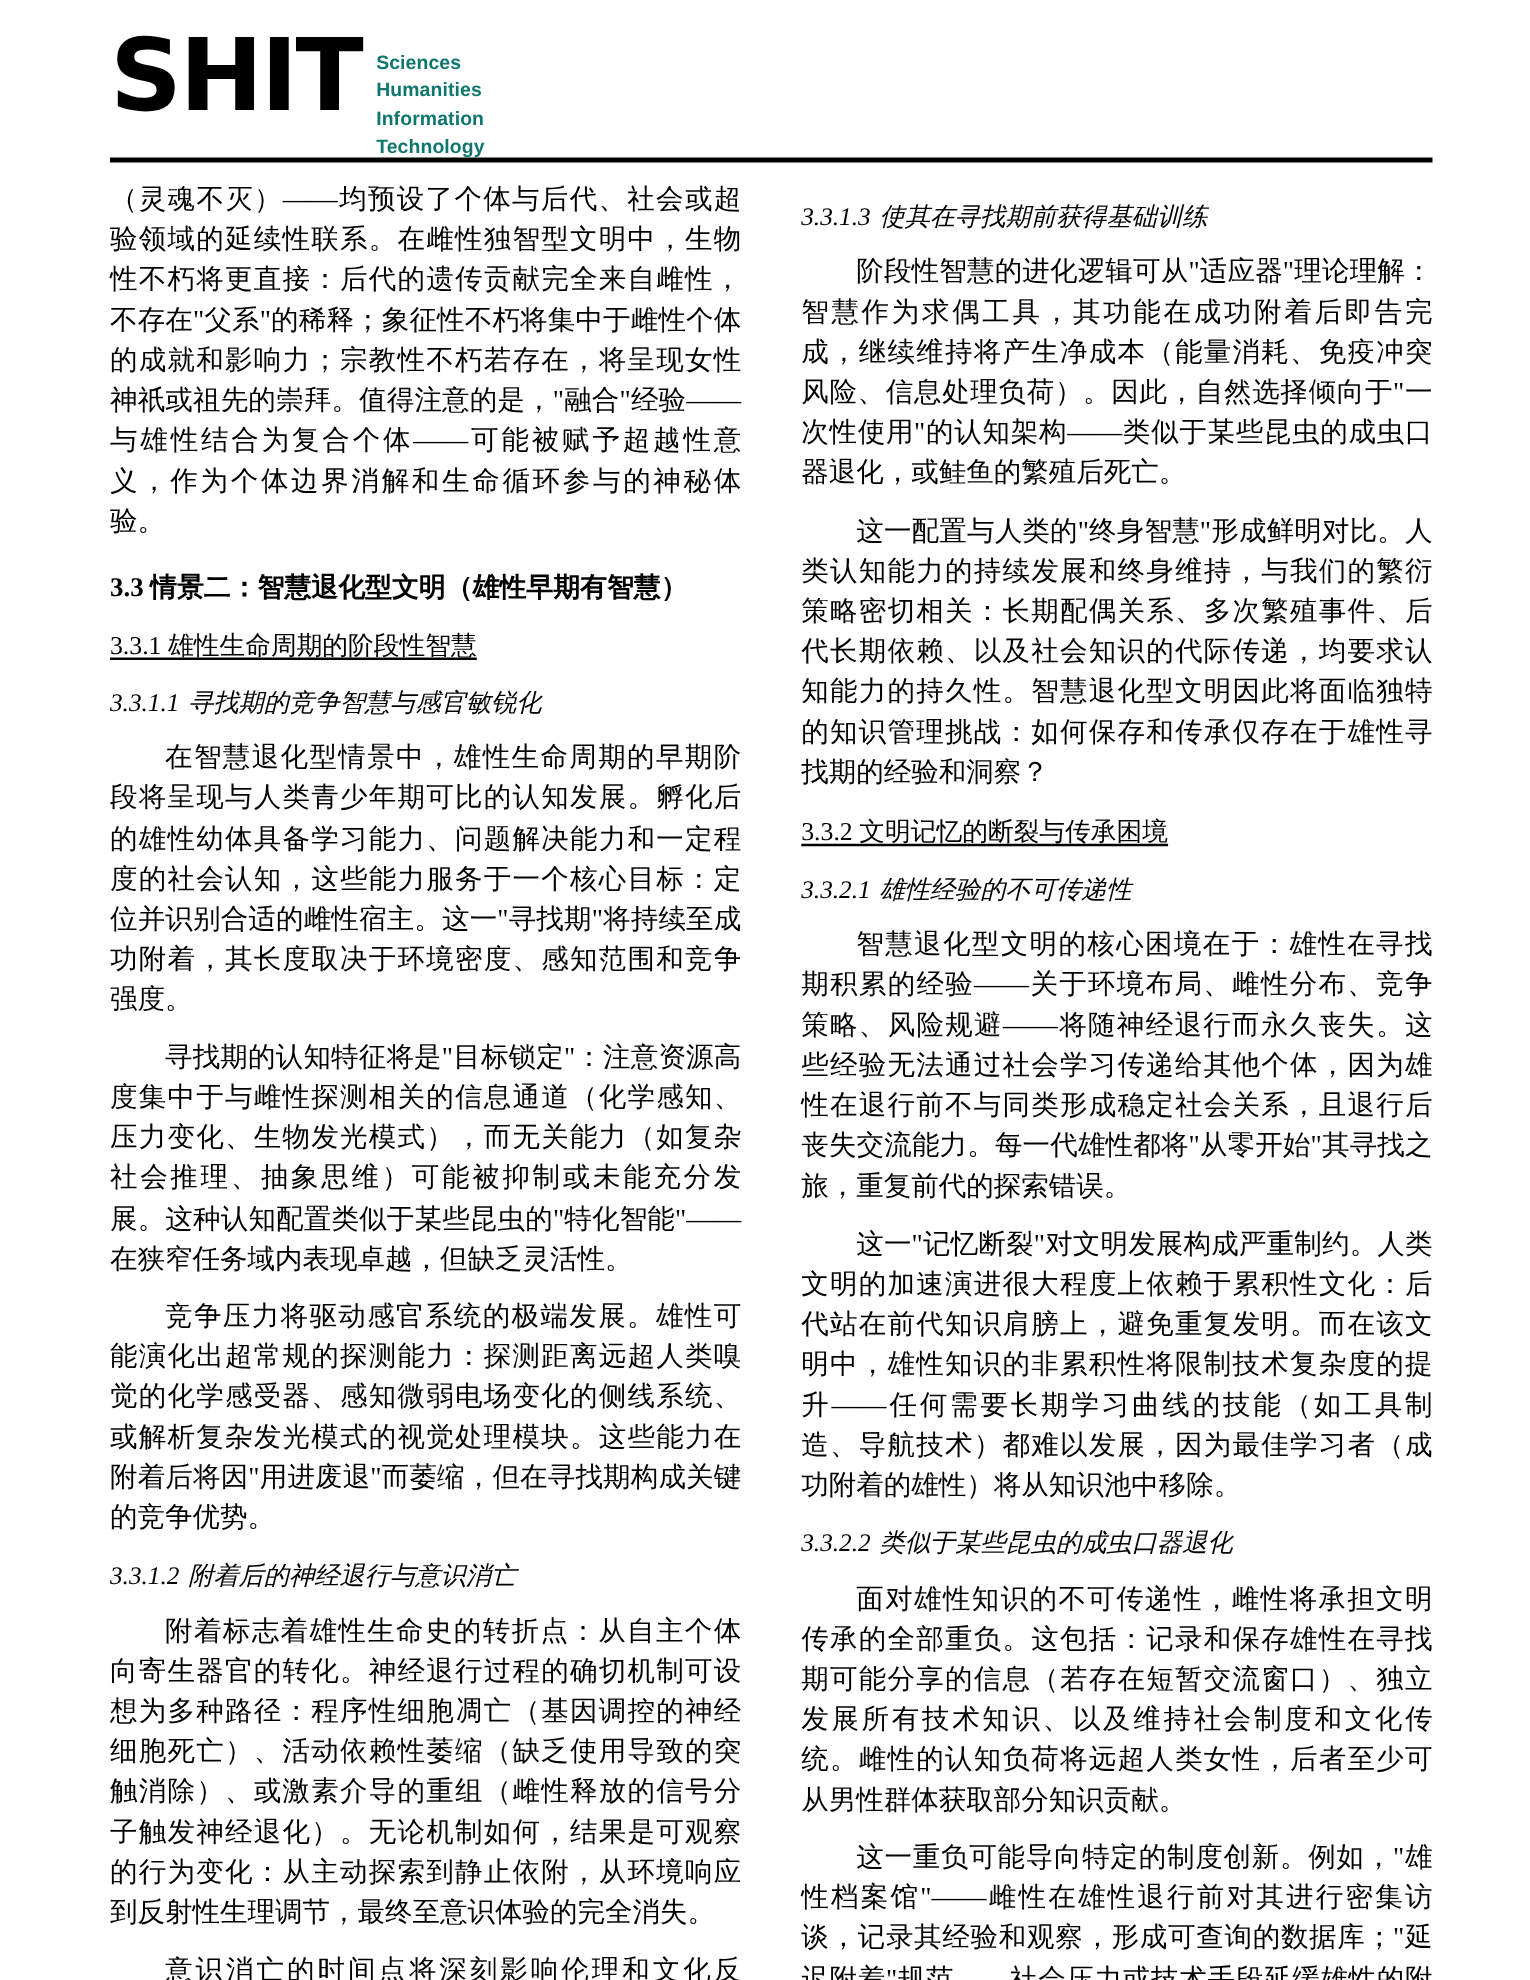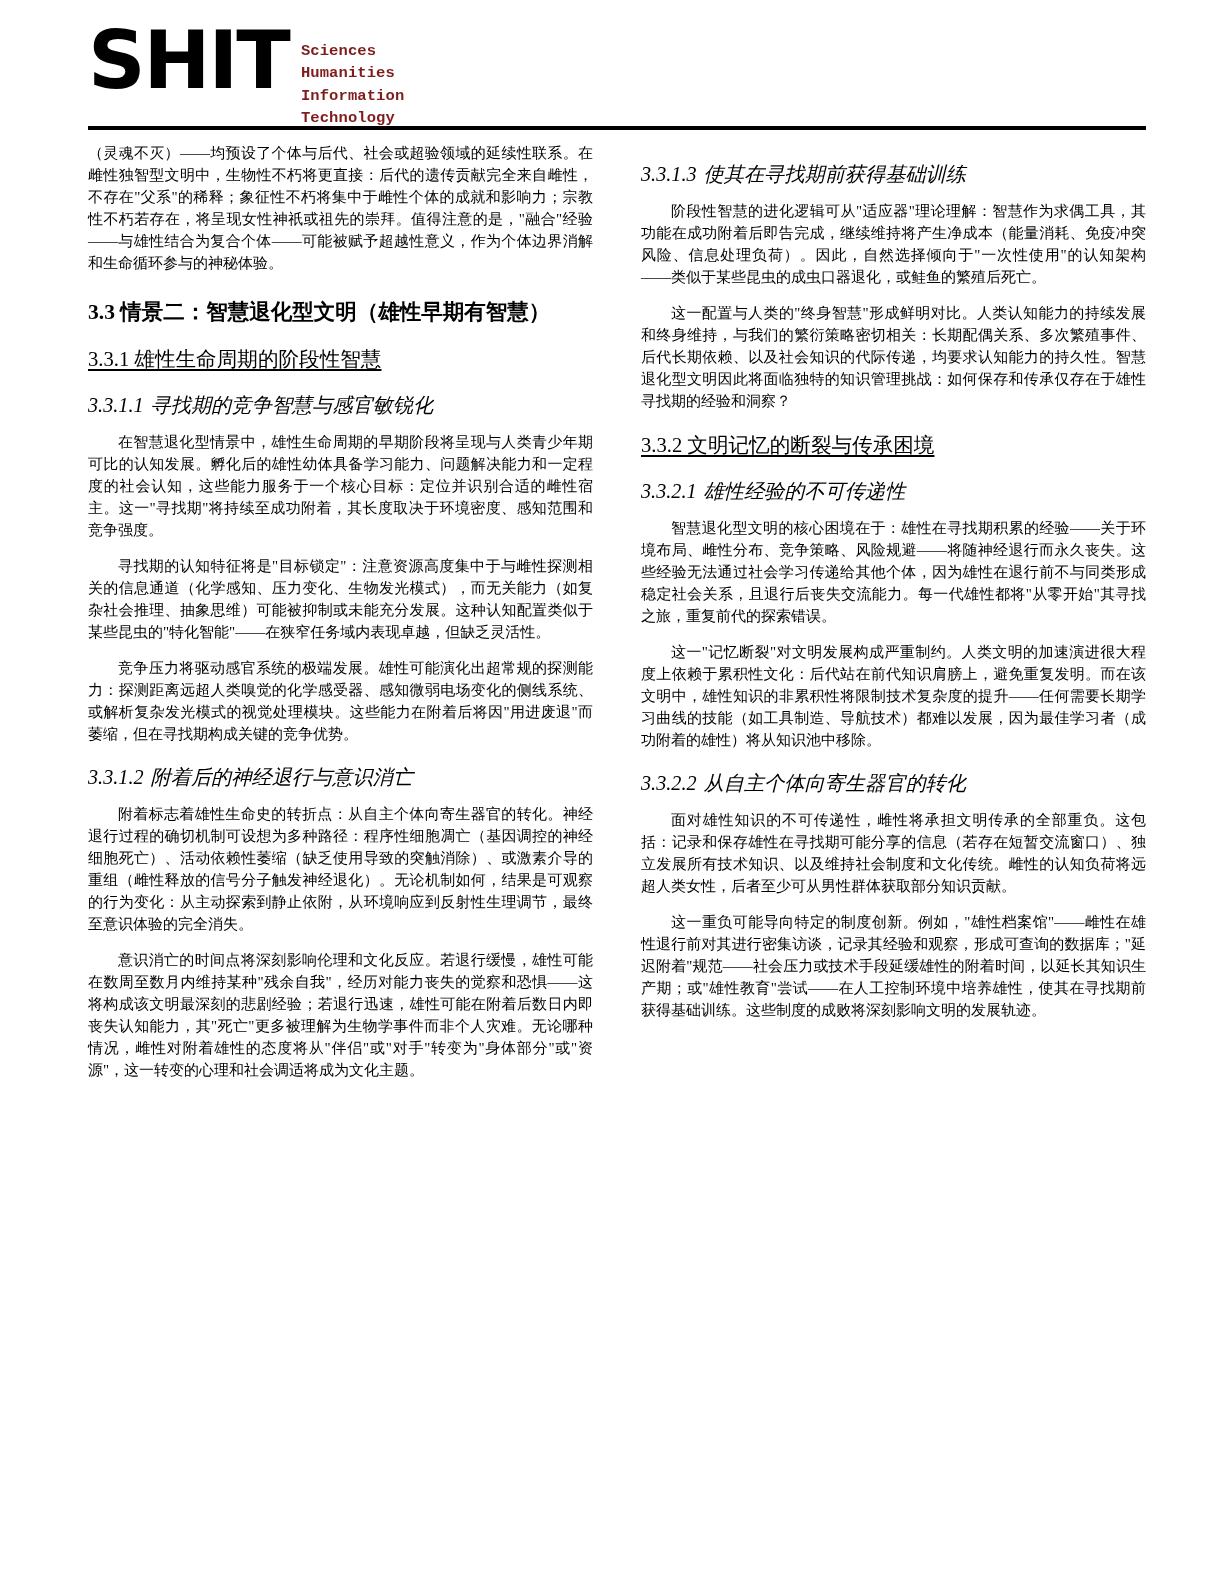--- a/index.html
+++ b/index.html
@@ -41,25 +41,25 @@
   .brand-mark {
     font-family: "DejaVu Sans", "Liberation Sans", sans-serif;
     font-weight: 700;
     font-size: 80px;
     line-height: 0.98;
     letter-spacing: -2px;
     color: #000;
     margin-top: -4px;
   }
   .brand-words {
-    font-family: Liberation Mono, monospace;
+    font-family: Liberation Sans, sans-serif;
     font-weight: 700;
     font-size: 15.5px;
     line-height: 1.44;
-    color: #7f1d1d;
+    color: #0f766e;
     padding-top: 14px;
     letter-spacing: 0.1px;
   }
   .pub-logo {
     width: 104px;
     text-align: center;
     padding-top: 2px;
   }
   .pub-logo svg { display: block; margin: 0 auto; }
   .pub-logo-label {
@@ -88,21 +88,21 @@
     height: 1400px;
     display: flex;
     gap: 48px;
   }
   .col {
     width: 505px;
   }
 
   p.body {
     margin: 0 0 14px 0;
-    font-size: 15px;
+    font-size: 22px;
     line-height: 1.465;
     text-align: justify;
     text-indent: 2em;
     text-justify: inter-character;
     word-break: break-all;
   }
   p.body.noindent { text-indent: 0; }
 
   h2.h-sec {
     margin: 22px 0 16px 0;
@@ -162,19 +162,19 @@
         <p class="body">意识消亡的时间点将深刻影响伦理和文化反应。若退行缓慢，雄性可能在数周至数月内维持某种"残余自我"，经历对能力丧失的觉察和恐惧——这将构成该文明最深刻的悲剧经验；若退行迅速，雄性可能在附着后数日内即丧失认知能力，其"死亡"更多被理解为生物学事件而非个人灾难。无论哪种情况，雌性对附着雄性的态度将从"伴侣"或"对手"转变为"身体部分"或"资源"，这一转变的心理和社会调适将成为文化主题。</p>
       </div>
     <div class="col" id="col-right">
         <h4 class="h-subsub"><span class="num">3.3.1.3</span><span>使其在寻找期前获得基础训练</span></h4>
         <p class="body">阶段性智慧的进化逻辑可从"适应器"理论理解：智慧作为求偶工具，其功能在成功附着后即告完成，继续维持将产生净成本（能量消耗、免疫冲突风险、信息处理负荷）。因此，自然选择倾向于"一次性使用"的认知架构——类似于某些昆虫的成虫口器退化，或鲑鱼的繁殖后死亡。</p>
         <p class="body">这一配置与人类的"终身智慧"形成鲜明对比。人类认知能力的持续发展和终身维持，与我们的繁衍策略密切相关：长期配偶关系、多次繁殖事件、后代长期依赖、以及社会知识的代际传递，均要求认知能力的持久性。智慧退化型文明因此将面临独特的知识管理挑战：如何保存和传承仅存在于雄性寻找期的经验和洞察？</p>
         <h3 class="h-sub">3.3.2 文明记忆的断裂与传承困境</h3>
         <h4 class="h-subsub"><span class="num">3.3.2.1</span><span>雄性经验的不可传递性</span></h4>
         <p class="body">智慧退化型文明的核心困境在于：雄性在寻找期积累的经验——关于环境布局、雌性分布、竞争策略、风险规避——将随神经退行而永久丧失。这些经验无法通过社会学习传递给其他个体，因为雄性在退行前不与同类形成稳定社会关系，且退行后丧失交流能力。每一代雄性都将"从零开始"其寻找之旅，重复前代的探索错误。</p>
         <p class="body">这一"记忆断裂"对文明发展构成严重制约。人类文明的加速演进很大程度上依赖于累积性文化：后代站在前代知识肩膀上，避免重复发明。而在该文明中，雄性知识的非累积性将限制技术复杂度的提升——任何需要长期学习曲线的技能（如工具制造、导航技术）都难以发展，因为最佳学习者（成功附着的雄性）将从知识池中移除。</p>
-        <h4 class="h-subsub"><span class="num">3.3.2.2</span><span>从自主个体向寄生器官的转化</span></h4>
+        <h4 class="h-subsub"><span class="num">3.3.2.2</span><span>类似于某些昆虫的成虫口器退化</span></h4>
         <p class="body">面对雄性知识的不可传递性，雌性将承担文明传承的全部重负。这包括：记录和保存雄性在寻找期可能分享的信息（若存在短暂交流窗口）、独立发展所有技术知识、以及维持社会制度和文化传统。雌性的认知负荷将远超人类女性，后者至少可从男性群体获取部分知识贡献。</p>
         <p class="body">这一重负可能导向特定的制度创新。例如，"雄性档案馆"——雌性在雄性退行前对其进行密集访谈，记录其经验和观察，形成可查询的数据库；"延迟附着"规范——社会压力或技术手段延缓雄性的附着时间，以延长其知识生产期；或"雄性教育"尝试——在人工控制环境中培养雄性，使其在寻找期前获得基础训练。这些制度的成败将深刻影响文明的发展轨迹。</p>
       </div>
   </div>
 
 </div>
 
 </body></html>

